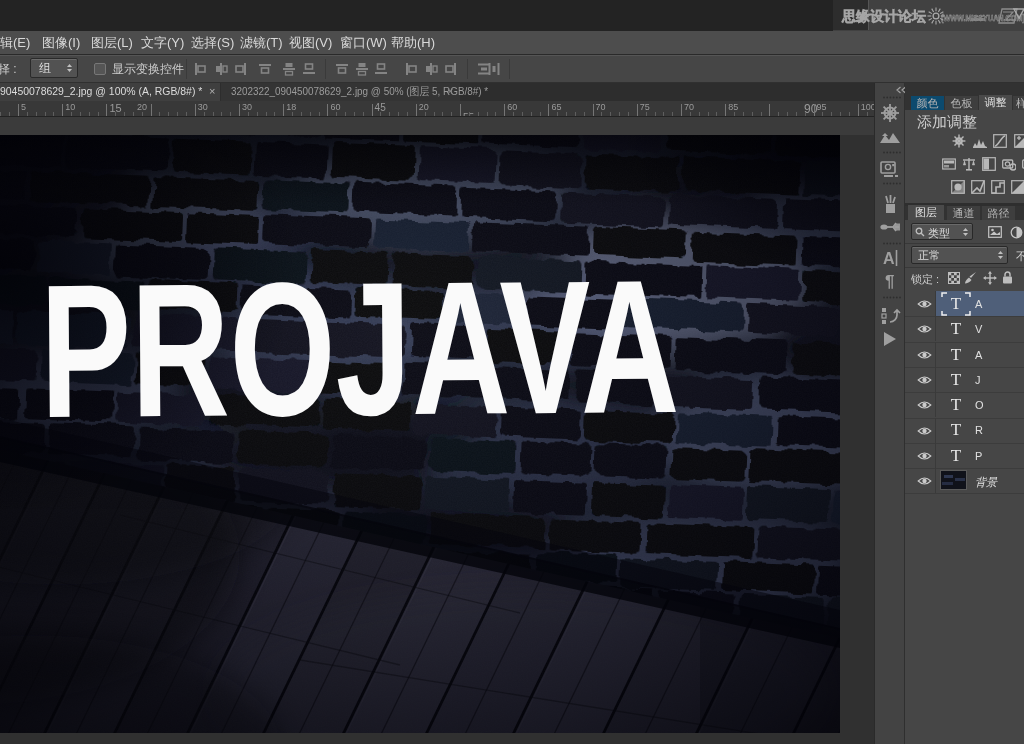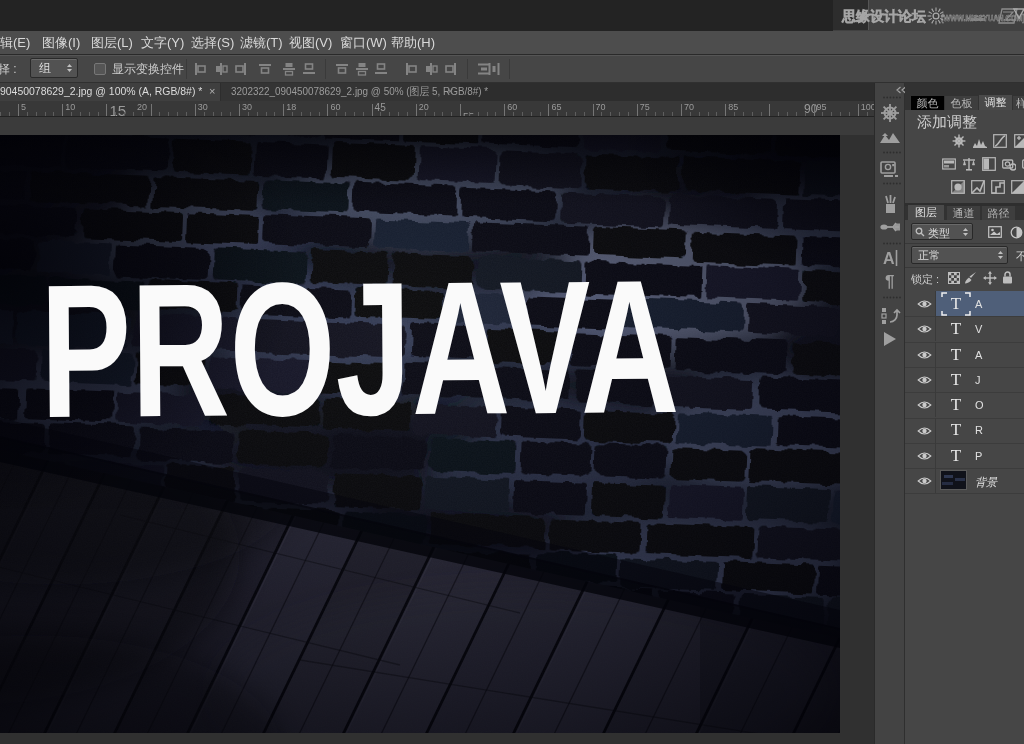--- a/index.html
+++ b/index.html
@@ -144,21 +144,21 @@
     <div style="position:absolute;left:35.7px;top:11px;width:1px;height:5px;background:#5e5e5e"></div>
     <div style="position:absolute;left:44.5px;top:11px;width:1px;height:5px;background:#5e5e5e"></div>
     <div style="position:absolute;left:53.4px;top:11px;width:1px;height:5px;background:#5e5e5e"></div>
     <div style="position:absolute;left:62.2px;top:3px;width:1px;height:13px;background:#757575"></div>
     <div style="position:absolute;left:65.2px;top:1px;color:#9a9a9a;font-size:9px">10</div>
     <div style="position:absolute;left:71.0px;top:11px;width:1px;height:5px;background:#5e5e5e"></div>
     <div style="position:absolute;left:79.9px;top:11px;width:1px;height:5px;background:#5e5e5e"></div>
     <div style="position:absolute;left:88.7px;top:11px;width:1px;height:5px;background:#5e5e5e"></div>
     <div style="position:absolute;left:97.6px;top:11px;width:1px;height:5px;background:#5e5e5e"></div>
     <div style="position:absolute;left:106.4px;top:3px;width:1px;height:13px;background:#757575"></div>
-    <div style="position:absolute;left:109.4px;top:1px;color:#9a9a9a;font-size:15px">15</div>
+    <div style="position:absolute;left:109.4px;top:1px;color:#9a9a9a;font-size:11px">15</div>
     <div style="position:absolute;left:115.2px;top:11px;width:1px;height:5px;background:#5e5e5e"></div>
     <div style="position:absolute;left:124.1px;top:11px;width:1px;height:5px;background:#5e5e5e"></div>
     <div style="position:absolute;left:132.9px;top:11px;width:1px;height:5px;background:#5e5e5e"></div>
     <div style="position:absolute;left:141.8px;top:11px;width:1px;height:5px;background:#5e5e5e"></div>
     <div style="position:absolute;left:150.6px;top:3px;width:1px;height:13px;background:#757575"></div>
     <div style="position:absolute;left:137px;top:1px;color:#9a9a9a;font-size:9px">20</div>
     <div style="position:absolute;left:159.4px;top:11px;width:1px;height:5px;background:#5e5e5e"></div>
     <div style="position:absolute;left:168.3px;top:11px;width:1px;height:5px;background:#5e5e5e"></div>
     <div style="position:absolute;left:177.1px;top:11px;width:1px;height:5px;background:#5e5e5e"></div>
     <div style="position:absolute;left:186.0px;top:11px;width:1px;height:5px;background:#5e5e5e"></div>
@@ -713,21 +713,21 @@
     <rect x="1" y="8" width="4" height="4" fill="none" stroke="#9f9f9f" stroke-width="1.2"></rect>
     <rect x="1" y="14" width="4" height="4" fill="#9f9f9f"></rect>
     <path d="M9 16 a7 7 0 0 0 7 -7 l0 -5 M13 7 l3 -3 l3 3" stroke="#9f9f9f" stroke-width="1.7" fill="none"></path>
   </svg>
 <svg class="abs" width="16" height="16" viewBox="0 0 16 16" style="left:882px;top:331px;">
     <path d="M2 1 L14 8 L2 15 Z" fill="#9f9f9f"></path>
   </svg>
 
 <div class="abs" style="left:905px;top:83px;width:119px;height:13px;background:#323232"></div>
 <div class="abs" style="left:905px;top:96px;width:119px;height:14px;background:#323232"></div>
-<div class="abs" style="left:911px;top:96px;width:33px;height:14px;background:#000000;color:#b4b4b4;font-size:11px;line-height:14px;text-align:center">颜色</div>
+<div class="abs" style="left:911px;top:96px;width:33px;height:14px;background:#0c4a6e;color:#b4b4b4;font-size:11px;line-height:14px;text-align:center">颜色</div>
 <div class="abs" style="left:945px;top:96px;width:33px;height:14px;background:#3e3e3e;color:#b4b4b4;font-size:11px;line-height:14px;text-align:center">色板</div>
 <div class="abs" style="left:979px;top:95px;width:33px;height:15px;background:#4a4a4a;color:#e2e2e2;font-size:11px;line-height:15px;text-align:center">调整</div>
 <div class="abs" style="left:1013px;top:96px;width:11px;height:14px;background:#3e3e3e;color:#b4b4b4;font-size:11px;line-height:14px;padding-left:3px;overflow:hidden">样</div>
 <div class="abs" style="left:905px;top:110px;width:119px;height:93px;background:#464646"></div>
 <div class="abs" style="left:917px;top:113px;color:#cfcfcf;font-size:15px">添加调整</div>
 <svg class="abs" width="14" height="14" viewBox="0 0 14 14" style="left:952.0px;top:134px;">
     <circle cx="7" cy="7" r="3" fill="none" stroke="#b8b8b8" stroke-width="1.6"></circle>
     <line x1="7" y1="7" x2="13.4" y2="7.0" stroke="#b8b8b8" stroke-width="1.4"></line>
     <line x1="7" y1="7" x2="11.5" y2="11.5" stroke="#b8b8b8" stroke-width="1.4"></line>
     <line x1="7" y1="7" x2="7.0" y2="13.4" stroke="#b8b8b8" stroke-width="1.4"></line>

